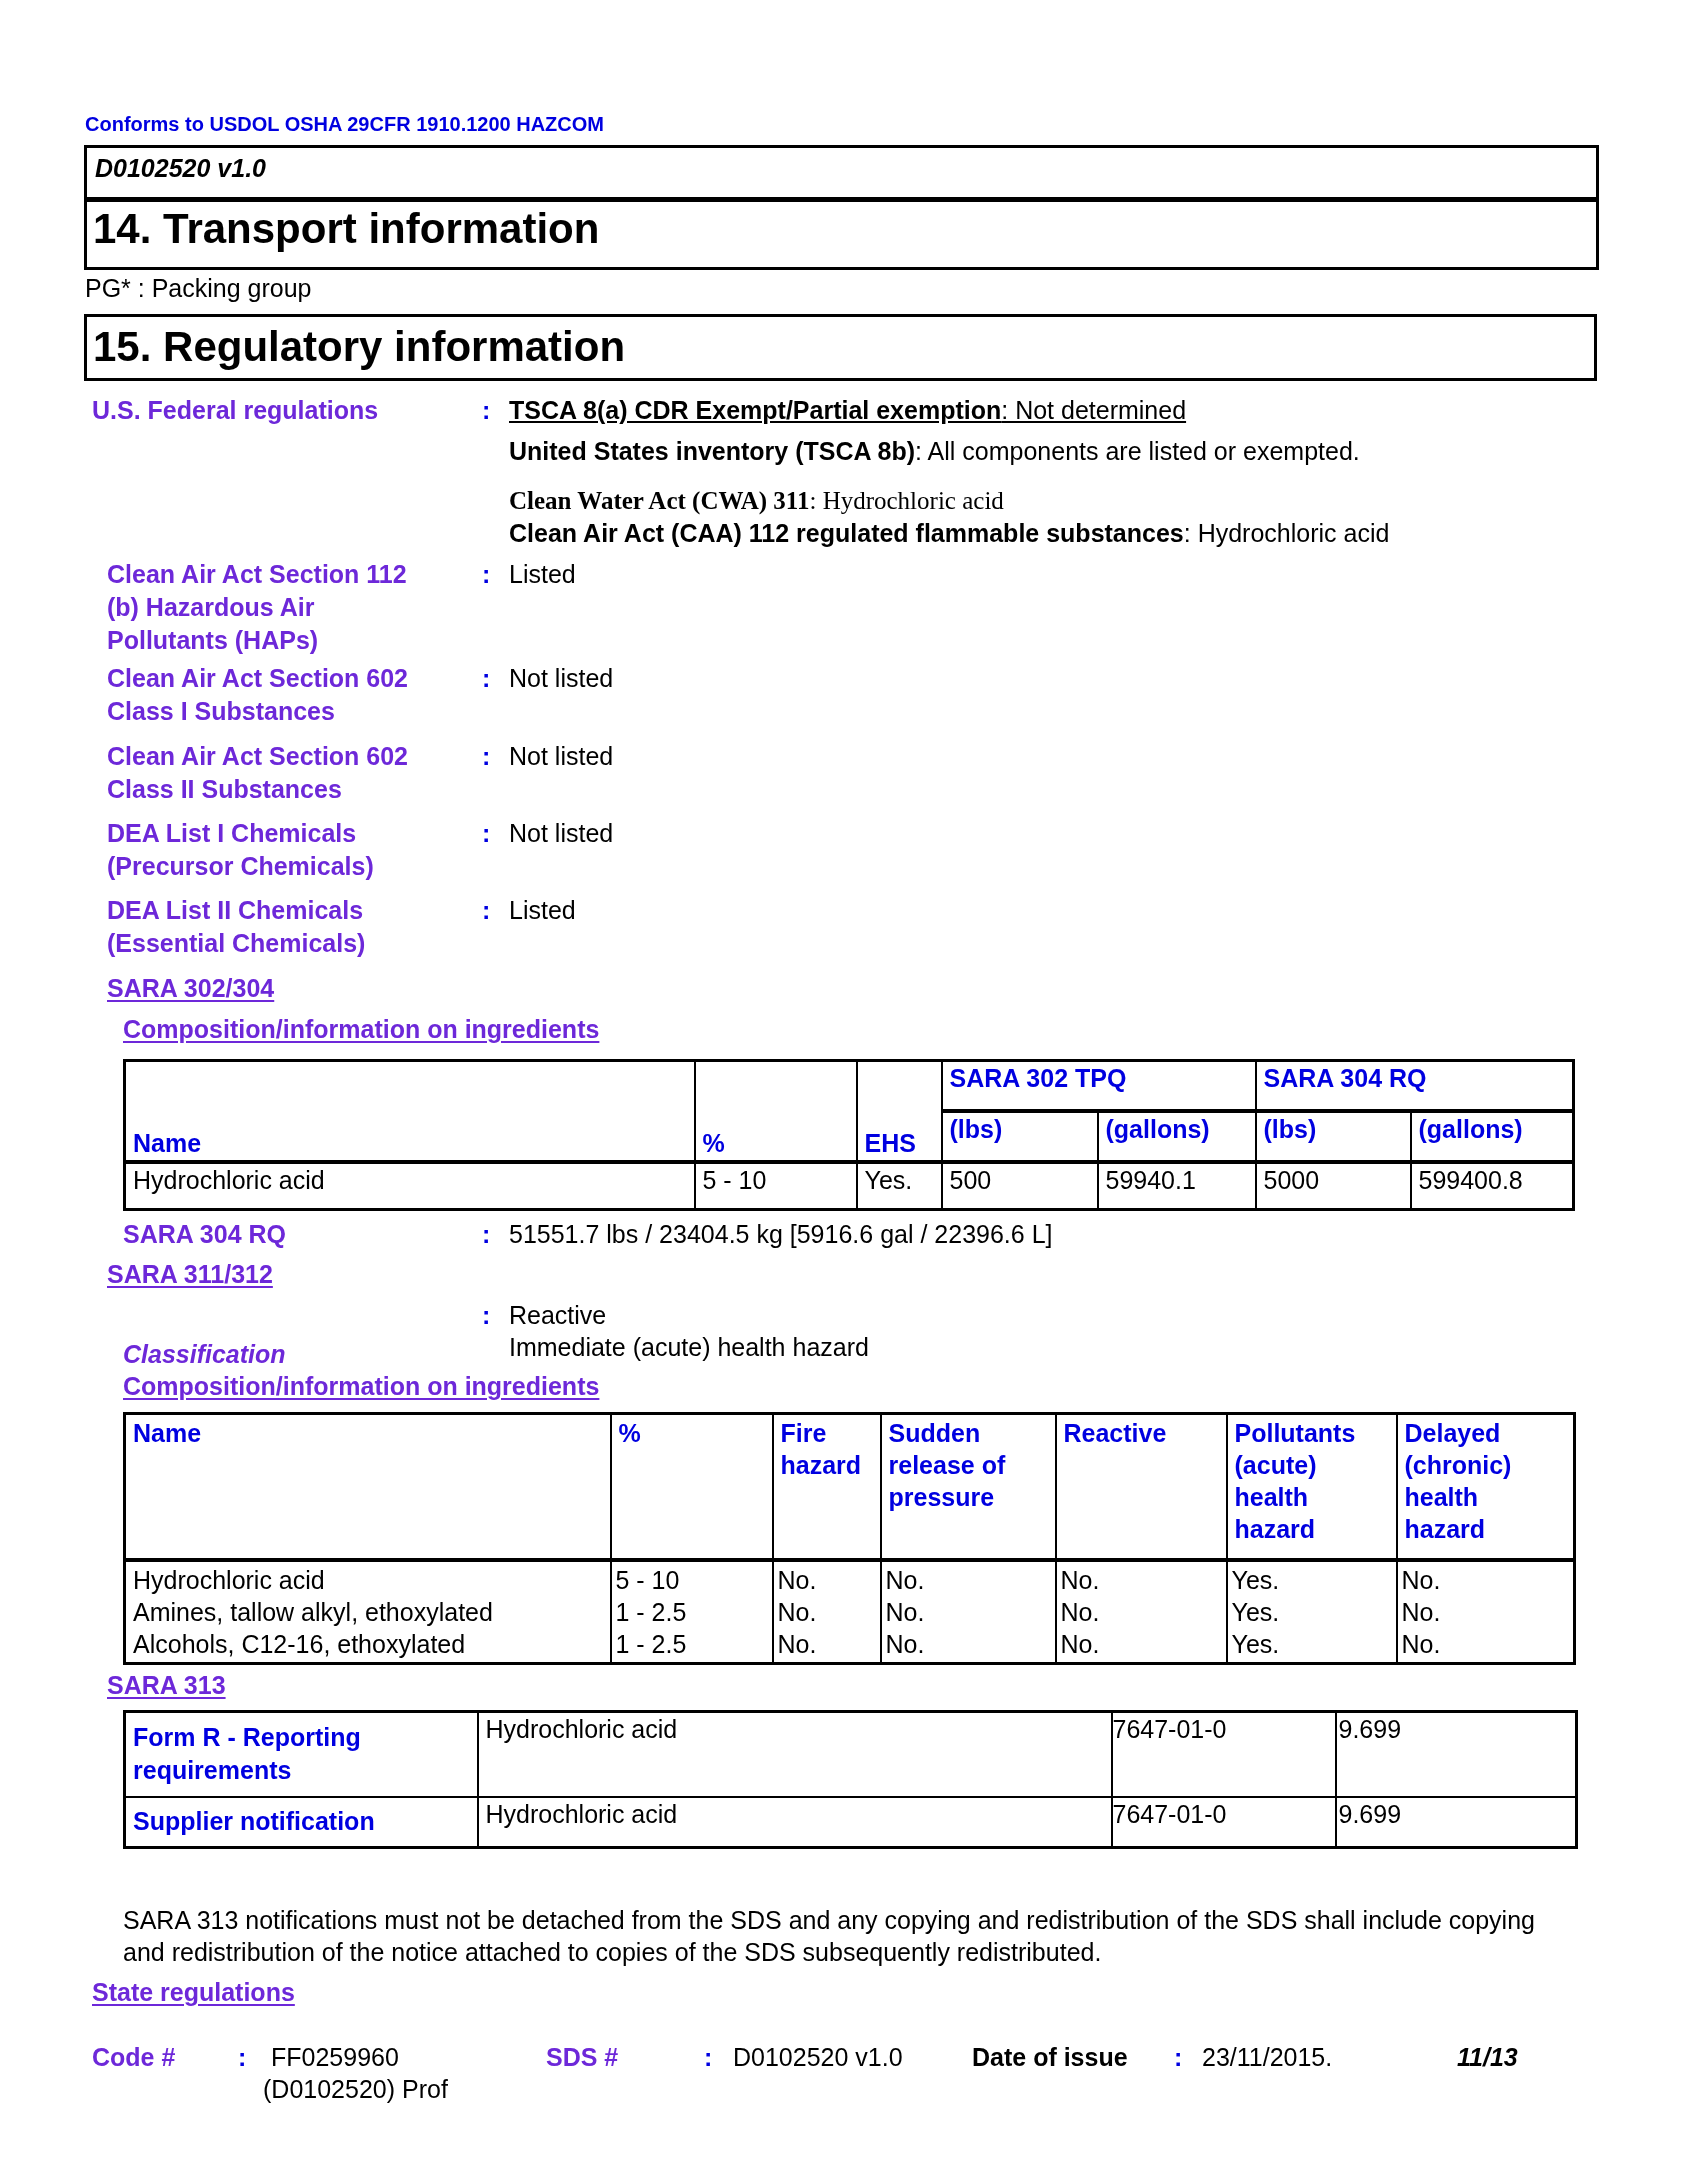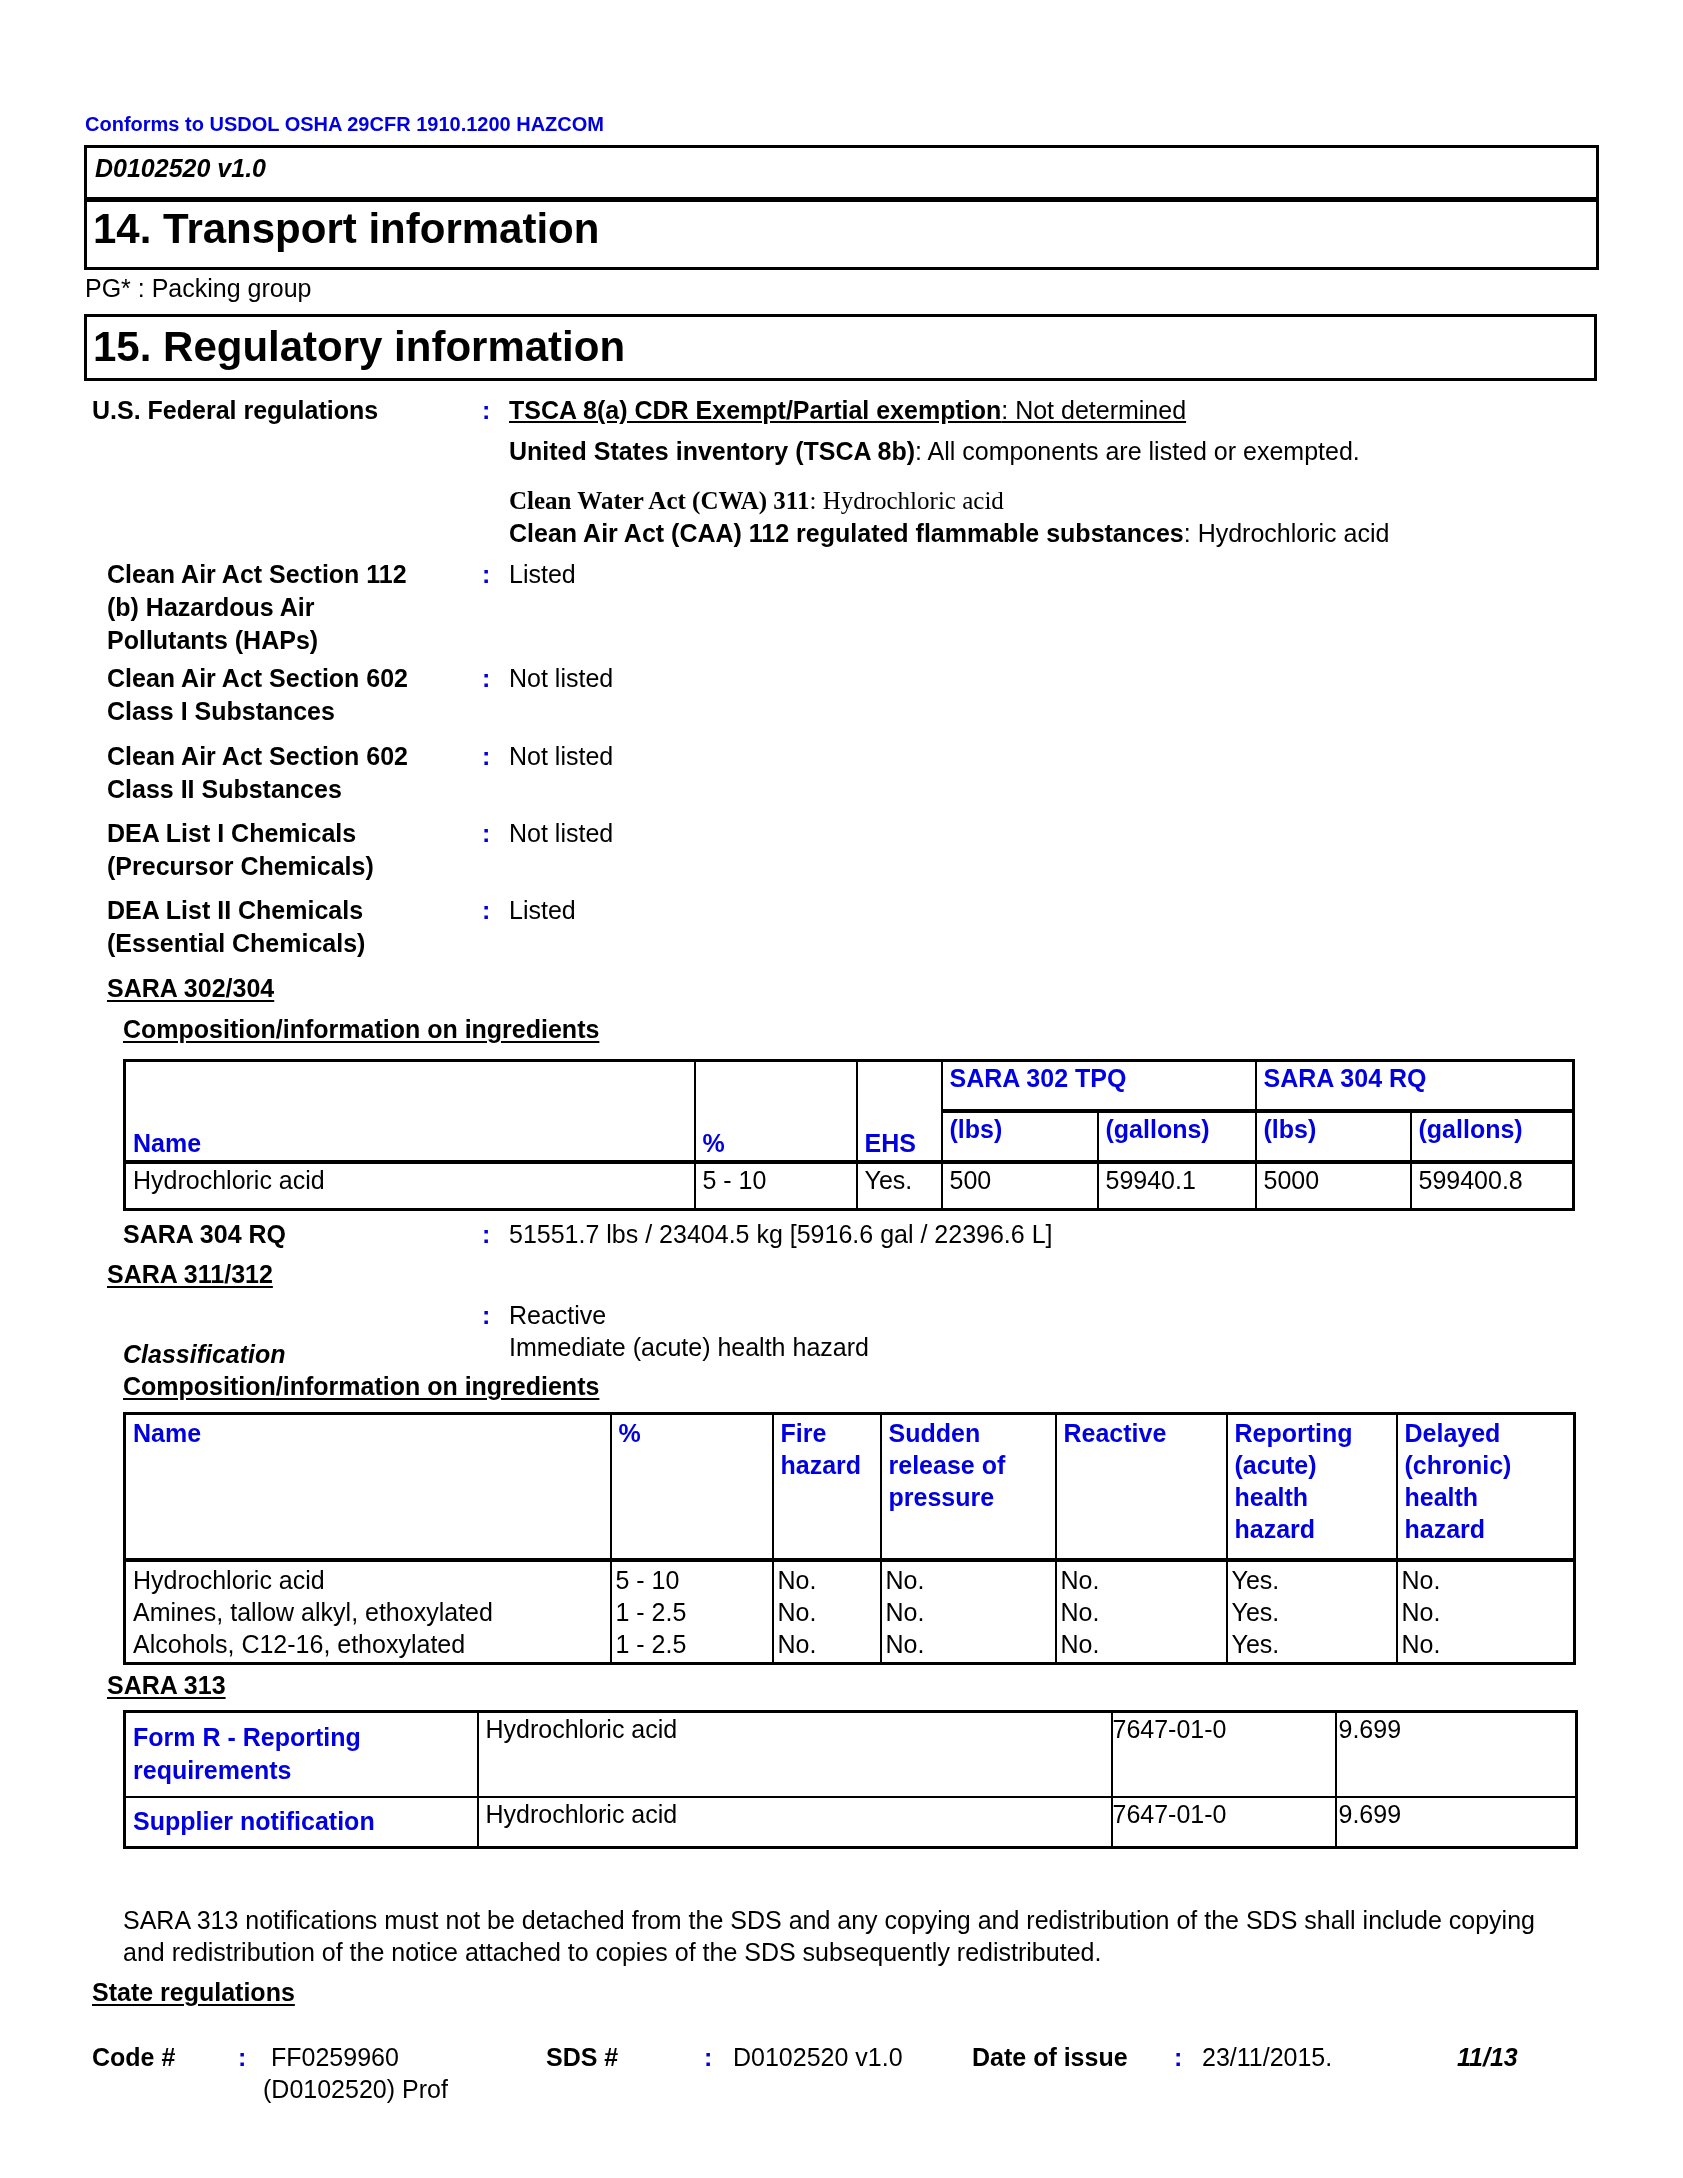--- a/index.html
+++ b/index.html
@@ -11,21 +11,21 @@
   .txt { font-size:25px; }
   .ul { text-decoration:underline; text-decoration-thickness:2px; text-underline-offset:3px; }
   .conforms { left:85px; top:113px; font-size:20px; font-weight:bold; color:#0000e0; }
   .hdrbox { position:absolute; left:84px; top:145px; width:1509px; height:119px;
             border:3px solid #000; box-sizing:content-box; }
   .hdrbox .ver { position:absolute; left:8px; top:6px; font-size:25px; font-weight:bold; font-style:italic; }
   .hdrbox .sep { position:absolute; left:0; right:0; top:49px; height:5px; background:#000; }
   .hdrbox .sec { position:absolute; left:6px; top:57px; font-size:42px; font-weight:bold; }
   .secbox { position:absolute; left:84px; top:314px; width:1507px; height:61px; border:3px solid #000; }
   .secbox .sec { position:absolute; left:6px; top:6px; font-size:42px; font-weight:bold; }
-  .lbl { font-size:25px; font-weight:bold; color:#000000; line-height:33px; }
+  .lbl { font-size:25px; font-weight:bold; color:#6d28d9; line-height:33px; }
   .colon { font-size:25px; font-weight:bold; color:#0000e0; }
   .val { font-size:25px; line-height:33px; }
   table.grid { position:absolute; border-collapse:collapse; font-size:25px; table-layout:fixed; }
   table.grid td, table.grid th { border:2px solid #000; padding:2px 7px; vertical-align:top; text-align:left; }
   table.grid th { color:#0000e0; font-weight:bold; }
   table.grid .thick-b { border-bottom:4px solid #000; }
   table.grid { border:3px solid #000; }
 </style>
 </head>
 <body>
@@ -158,21 +158,21 @@
         </th>
         <th class="thick-b">
           <div>Sudden</div>
           <div>release of</div>
           <div>pressure</div>
         </th>
         <th class="thick-b">
           <div>Reactive</div>
         </th>
         <th class="thick-b">
-          <div>Reporting</div>
+          <div>Pollutants</div>
           <div>(acute)</div>
           <div>health</div>
           <div>hazard</div>
         </th>
         <th class="thick-b">
           <div>Delayed</div>
           <div>(chronic)</div>
           <div>health</div>
           <div>hazard</div>
         </th>

